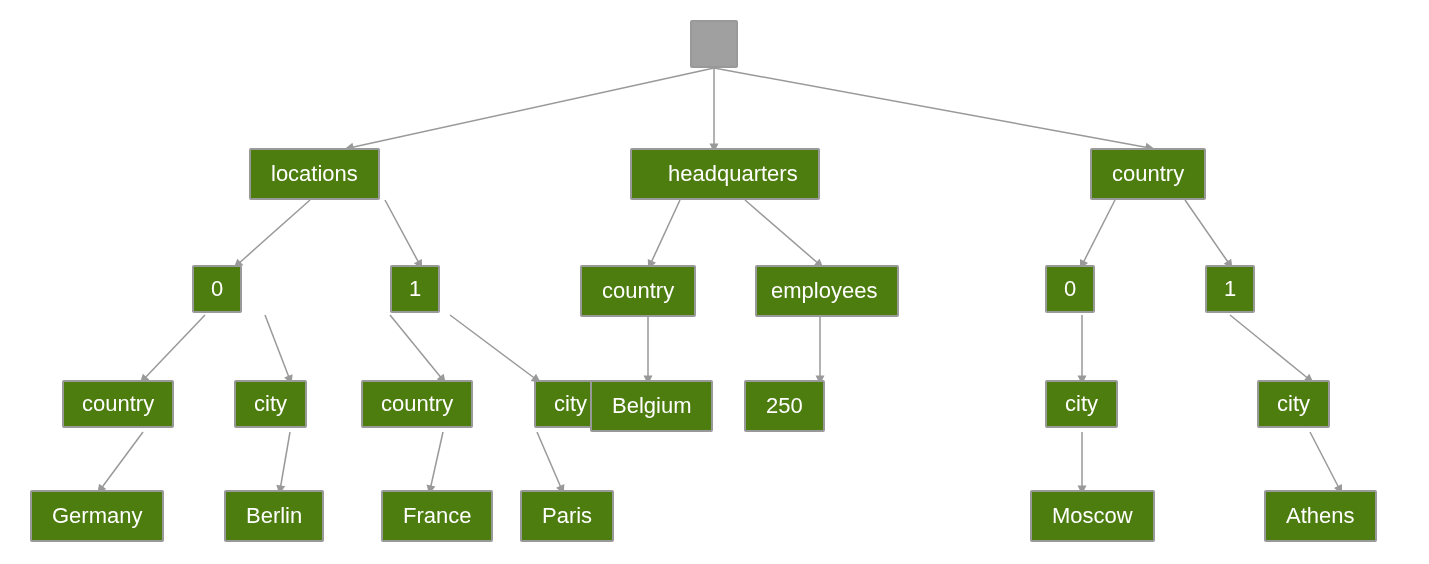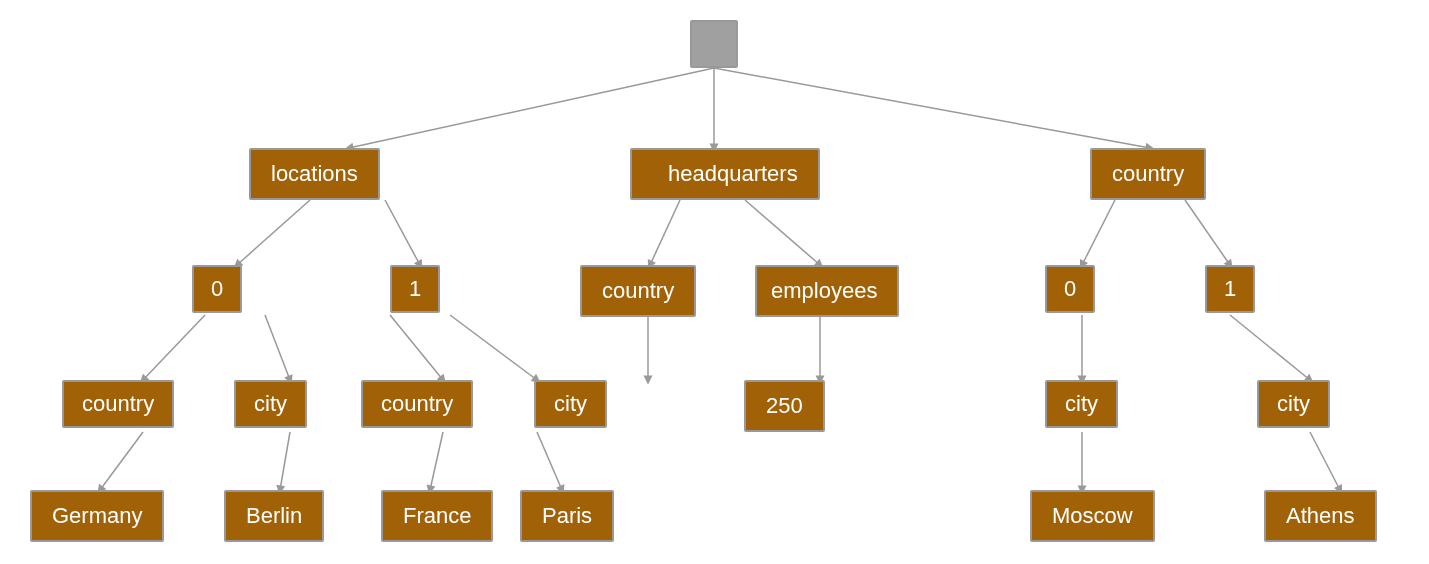--- a/index.html
+++ b/index.html
@@ -19,21 +19,21 @@
       pointer-events: none;
     }
     .tree-container {
       position: absolute;
       top: 0; left: 0;
       width: 1429px;
       height: 564px;
     }
     .node {
       position: absolute;
-      background: #a16207;
+      background: #4d7c0f;
       border: 2px solid #999;
       border-radius: 2px;
       color: #fff;
       font-size: 22px;
       font-weight: 400;
       text-align: center;
       display: flex;
       align-items: center;
       justify-content: center;
       white-space: nowrap;
@@ -134,20 +134,21 @@
   <div class="node small" style="left:1205px; top:265px; min-width:50px; padding:6px 14px;">1</div>
 
   <div class="node small" style="left:62px; top:380px;">country</div>
 
   <div class="node small" style="left:234px; top:380px;">city</div>
 
   <div class="node small" style="left:361px; top:380px;">country</div>
 
   <div class="node small" style="left:534px; top:380px;">city</div>
 
+  <div class="node medium" style="left:590px; top:380px;">Belgium</div>
 
   <div class="node medium" style="left:744px; top:380px; min-width:60px;">250</div>
 
   <div class="node small" style="left:1045px; top:380px;">city</div>
 
   <div class="node small" style="left:1257px; top:380px;">city</div>
 
   <div class="node medium" style="left:30px; top:490px;">Germany</div>
 
   <div class="node medium" style="left:224px; top:490px;">Berlin</div>

